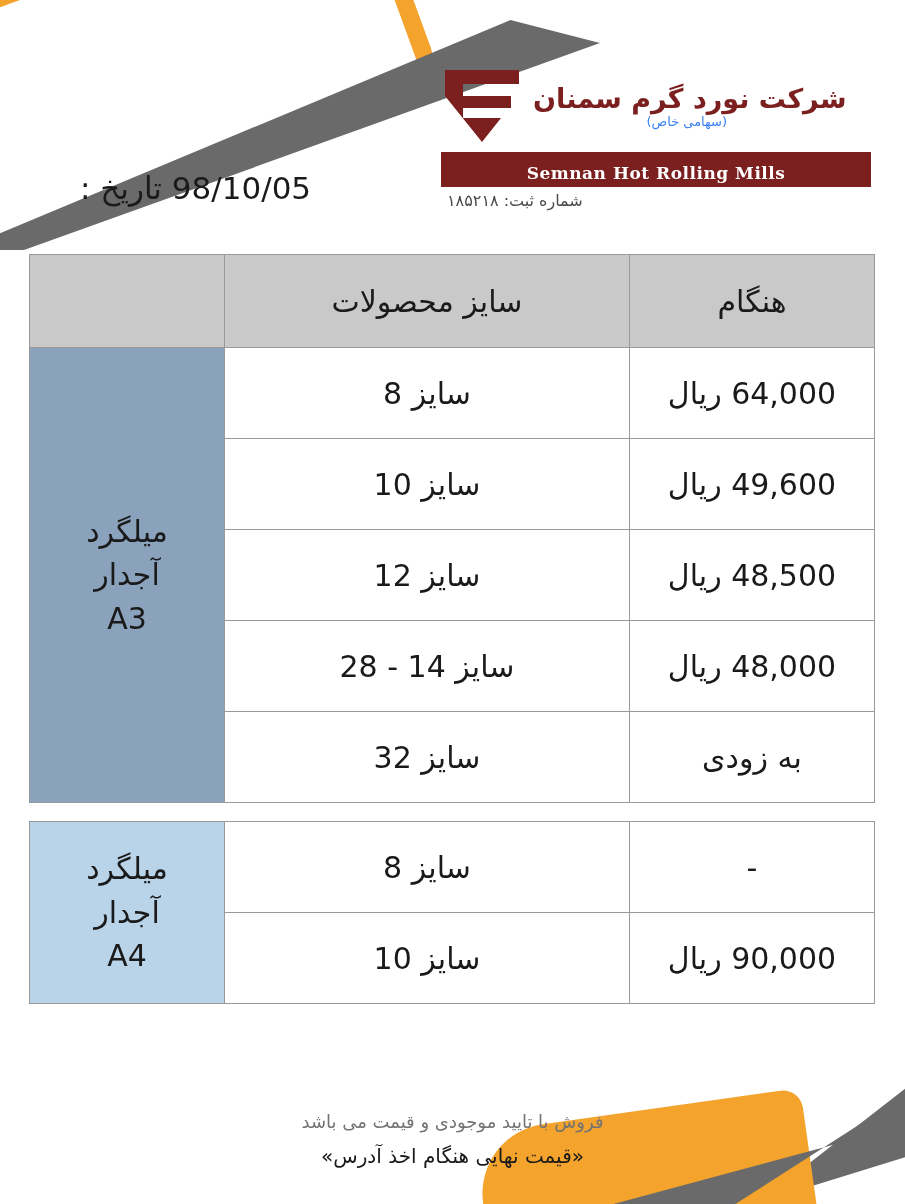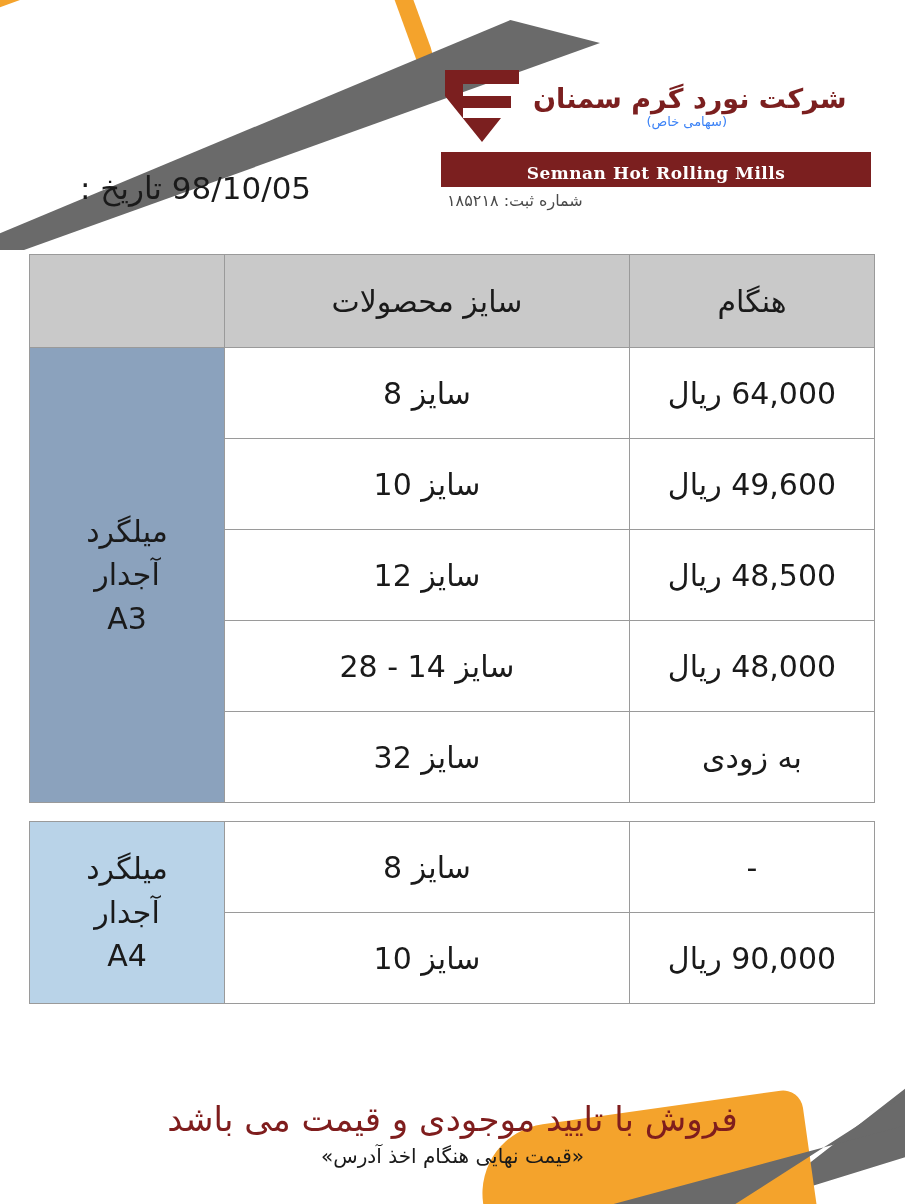--- a/index.html
+++ b/index.html
@@ -187,23 +187,23 @@
 
   
   .notes {
     position: absolute;
     bottom: 36px;
     left: 0; right: 0;
     text-align: center;
     direction: rtl;
   }
   .note-1 {
-    font-size: 34px;
-    color: #7f1d1d;
-    margin-bottom: 5px;
+    font-size: 18px;
+    color: #737373;
+    margin-bottom: 12px;
   }
   .note-2 {
     font-size: 20px;
     color: #1a1a1a;
   }
 </style>
 </head>
 <body>
 
 <div class="page">

